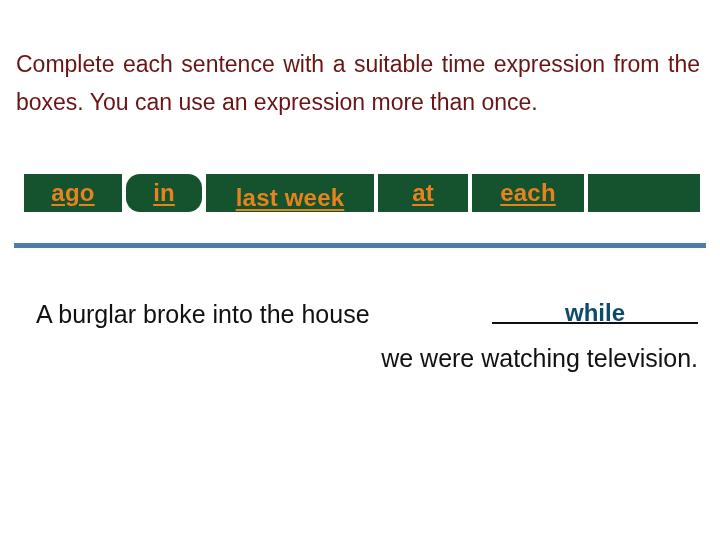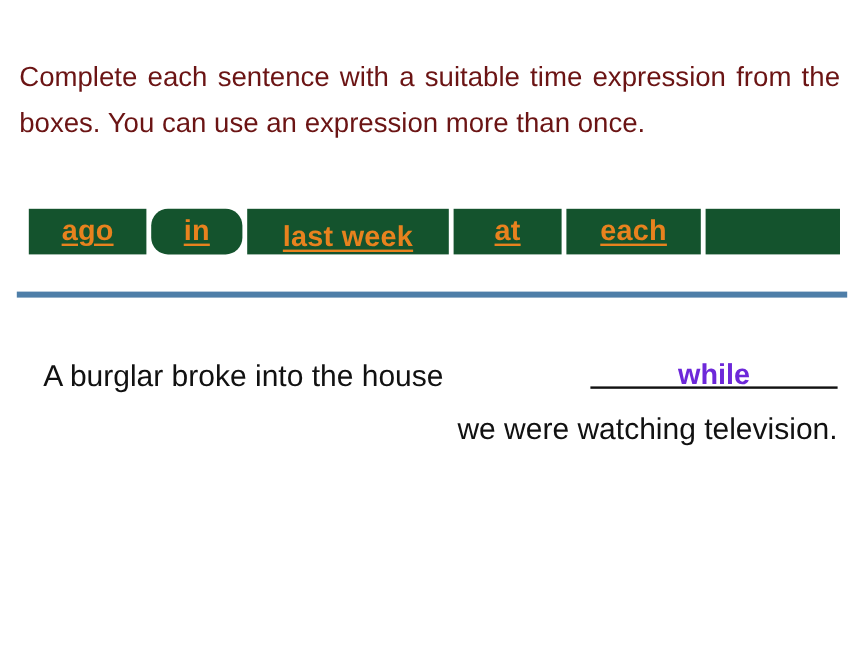--- a/index.html
+++ b/index.html
@@ -110,21 +110,21 @@
     display: inline-block;
     position: relative;
     width: 206px;
     vertical-align: baseline;
     text-align: center;
     border-bottom: 2px solid #111111;
     height: 30px;
     margin: 0 0 0 6px;
   }
   .blank .answer {
-    color: #6d28d9;
+    color: #0c4a6e;
     font-weight: bold;
     font-size: 24px;
     position: relative;
     top: -2px;
     font-family: "Liberation Sans", sans-serif;
   }
   .sentence .tail {
     display: block;
     clear: both;
   }

